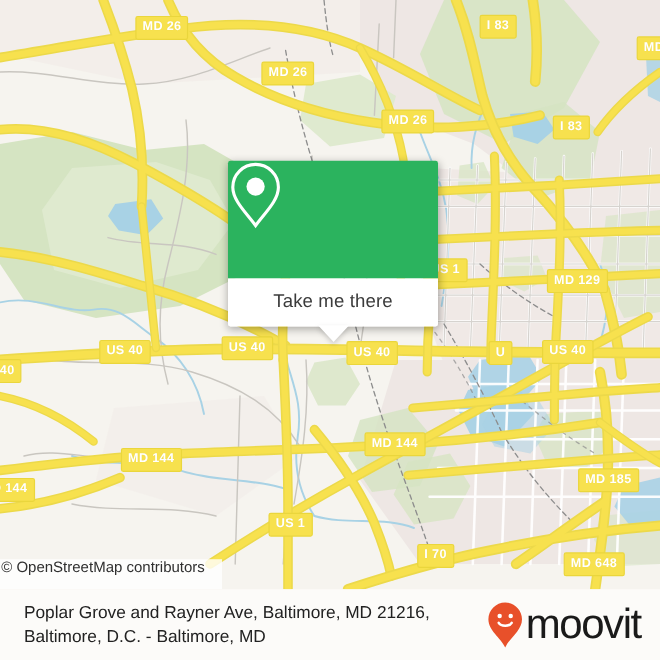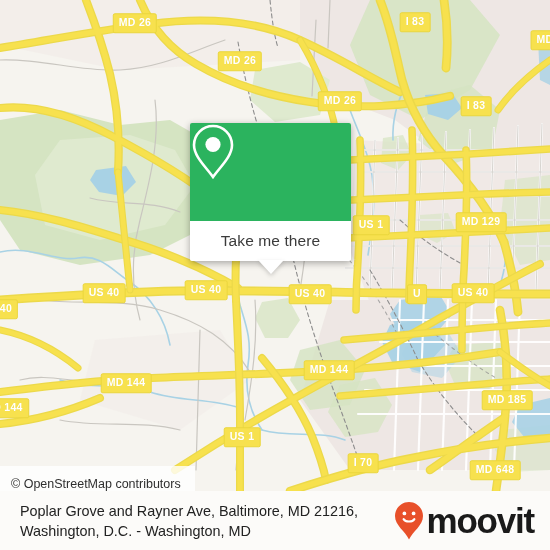--- a/index.html
+++ b/index.html
@@ -33,22 +33,22 @@
     line-height: 1;
     padding: 3px 5px 4px 5px;
     white-space: nowrap;
     text-shadow: 0 0 1px rgba(0,0,0,.06);
     transform: translate(-50%, -50%);
   }
 
   
   .card {
     position: absolute;
-    left: 190px; top: 123px;
-    width: 161px;
+    left: 190px; top: 134px;
+    width: 175px;
     border-radius: 2px;
     box-shadow: 0 2px 7px rgba(0,0,0,.33);
     overflow: visible;
     z-index: 40;
   }
   .card-top {
     background: #2bb35e;
     height: 98px;
     border-radius: 2px 2px 0 0;
     display: flex; align-items: center; justify-content: center;
@@ -74,22 +74,22 @@
     border-right: 13px solid transparent;
     border-top: 14px solid #ffffff;
     filter: drop-shadow(0 2px 2px rgba(0,0,0,.18));
   }
 
   
   .attrib {
     position: absolute;
     left: 0; top: 466px;
     height: 25px;
-    display: flex; align-items: flex-end;
-    padding-left: 11px; padding-right: 14px;
+    display: flex; align-items: flex-start;
+    padding-left: 1px; padding-right: 14px;
     background: rgba(255,255,255,.80);
     font-size: 12.5px;
     color: #2f2f2f;
     z-index: 30;
   }
 
   
   .footer {
     position: absolute;
     left: 0; top: 491px; width: 550px; height: 59px;
@@ -107,21 +107,21 @@
   }
   .footer-brand {
     flex: 0 0 auto;
     display: flex; align-items: center;
     padding-right: 16px;
   }
   .brand-word {
     font-size: 35px;
     letter-spacing: -1.2px;
     color: #1a1a1a;
-    font-weight: bold;
+    font-weight: normal;
     margin-left: 2px;
     line-height: 1;
   }
 </style>
 </head>
 <body>
 
 <div id="root">
 
   <div class="map">
@@ -365,21 +365,21 @@
     </svg>
 
     <div id="shield-layer">
         <div class="shield" style="left: 135px; top: 23px;">MD 26</div>
         <div class="shield" style="left: 240px; top: 61px;">MD 26</div>
         <div class="shield" style="left: 340px; top: 101px;">MD 26</div>
         <div class="shield" style="left: 415px; top: 22px;">I 83</div>
         <div class="shield" style="left: 476px; top: 106px;">I 83</div>
         <div class="shield" style="left: 545px; top: 40px;">MD</div>
         <div class="shield" style="left: 371px; top: 225px;">US 1</div>
-        <div class="shield" style="left: 481px; top: 222px;">MD 129</div>
+        <div class="shield" style="left: 481px; top: 234px;">MD 129</div>
         <div class="shield" style="left: 104px; top: 293px;">US 40</div>
         <div class="shield" style="left: 206px; top: 290px;">US 40</div>
         <div class="shield" style="left: 310px; top: 294px;">US 40</div>
         <div class="shield" style="left: 417px; top: 294px;">U</div>
         <div class="shield" style="left: 473px; top: 293px;">US 40</div>
         <div class="shield" style="left: 6px; top: 309px;">40</div>
         <div class="shield" style="left: 126px; top: 383px;">MD 144</div>
         <div class="shield" style="left: 329px; top: 370px;">MD 144</div>
         <div class="shield" style="left: 8px; top: 408px;">D 144</div>
         <div class="shield" style="left: 507px; top: 400px;">MD 185</div>
@@ -402,21 +402,21 @@
     </div>
 
     <div class="attrib">
       <span>© OpenStreetMap contributors</span>
     </div>
   </div>
 
   <div class="footer">
     <div class="footer-text">
       <div>Poplar Grove and Rayner Ave, Baltimore, MD 21216,</div>
-      <div>Washington, D.C. - Washington, MD</div>
+      <div>Baltimore, D.C. - Baltimore, MD</div>
     </div>
     <div class="footer-brand">
       <svg width="30" height="40" viewBox="0 0 30 40">
         <path d="M15 1 C 7.3 1, 1 7.3, 1 15 C 1 24.5, 11 30, 15 38.5 C 19 30, 29 24.5, 29 15 C 29 7.3, 22.7 1, 15 1 Z" fill="#e8502a"></path>
         <circle cx="10.4" cy="12.4" r="1.85" fill="#ffffff"></circle>
         <circle cx="19.6" cy="12.4" r="1.85" fill="#ffffff"></circle>
         <path d="M9.6 18.1 C 11.5 21.3, 18.5 21.3, 20.4 18.1" fill="none" stroke="#ffffff" stroke-width="2.1" stroke-linecap="round"></path>
       </svg>
       <span class="brand-word">moovit</span>
     </div>

